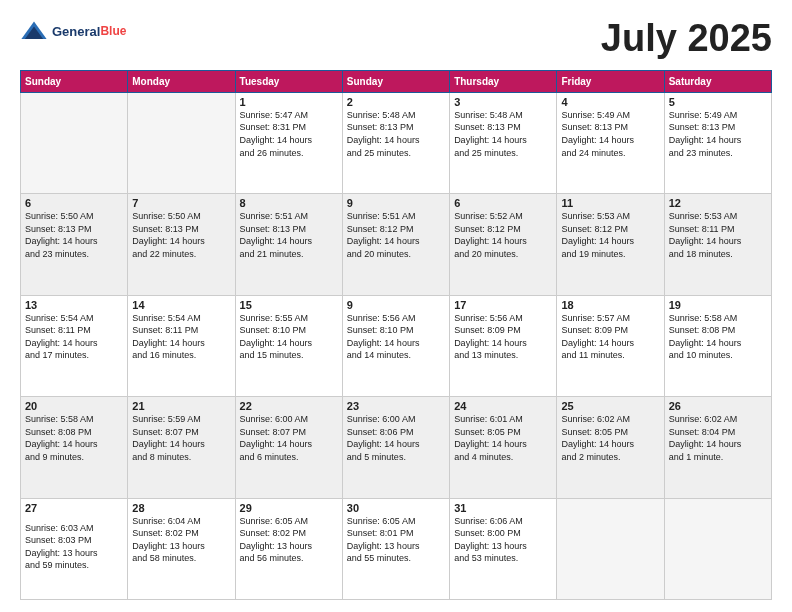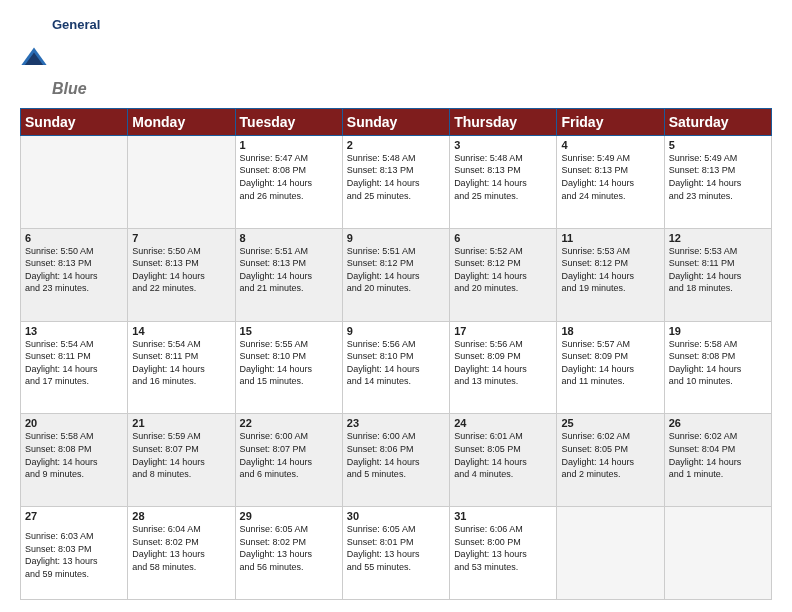--- a/index.html
+++ b/index.html
@@ -22,28 +22,27 @@
       justify-content: space-between;
       align-items: flex-start;
       margin-bottom: 10px;
     }
     .logo {
       display: flex;
       align-items: center;
     }
     .logo-text {
       display: flex;
-      flex-direction: column;
+      flex-direction: row;
       font-size: 13px;
       font-weight: bold;
       color: #1a3a6b;
       line-height: 1.1;
-      gap: 48px;
-    }
-    .logo-text .blue { color: #737373; font-size: 16px; font-style: italic; }
+    }
+    .logo-text .blue { color: #ef4444; font-size: 12px; }
     .logo-icon {
       width: 28px;
       height: 28px;
       margin-right: 4px;
     }
     .title-block {
       text-align: right;
     }
     .month-title {
       font-size: 38px;
@@ -56,23 +55,23 @@
       color: #444;
     }
     .calendar {
       flex: 1;
       border: 1px solid #ccc;
       border-collapse: collapse;
       width: 100%;
       table-layout: fixed;
     }
     .calendar th {
-      background: #7f1d1d;
+      background: #be185d;
       color: #fff;
-      font-size: 14px;
+      font-size: 10px;
       font-weight: bold;
       padding: 5px 4px;
       text-align: left;
       border: 1px solid #1a5a9a;
     }
     .calendar td {
       border: 1px solid #ccc;
       vertical-align: top;
       padding: 3px 4px;
       font-size: 9.2px;
@@ -107,20 +106,21 @@
       <svg class="logo-icon" viewBox="0 0 40 40">
         <polygon points="20,5 38,30 2,30" fill="#2a6db5"></polygon>
         <polygon points="20,12 33,30 7,30" fill="#1a3a6b"></polygon>
       </svg>
       <div class="logo-text">
         <span>General</span>
         <span class="blue">Blue</span>
       </div>
     </div>
     <div class="title-block">
+      <div class="month-title">July 2025</div>
     </div>
   </div>
 
   <table class="calendar">
     <thead>
       <tr>
       <th>Sunday</th>
           <th>Monday</th>
           <th>Tuesday</th>
           <th>Sunday</th>
@@ -129,21 +129,21 @@
           <th>Saturday</th>
         </tr>
     </thead>
     <tbody id="calendar-body">
     <tr>
           <td class="empty"></td>
           <td class="empty"></td>
           <td>
             <span class="day-num">1</span>
             <div class="cell-info" style="white-space: pre-line;">Sunrise: 5:47 AM
-Sunset: 8:08 PM
+Sunset: 8:31 PM
 Daylight: 14 hours
 and 26 minutes.</div>
           </td>
           <td>
             <span class="day-num">2</span>
             <div class="cell-info" style="white-space: pre-line;">Sunrise: 5:48 AM
 Sunset: 8:13 PM
 Daylight: 14 hours
 and 25 minutes.</div>
           </td>

